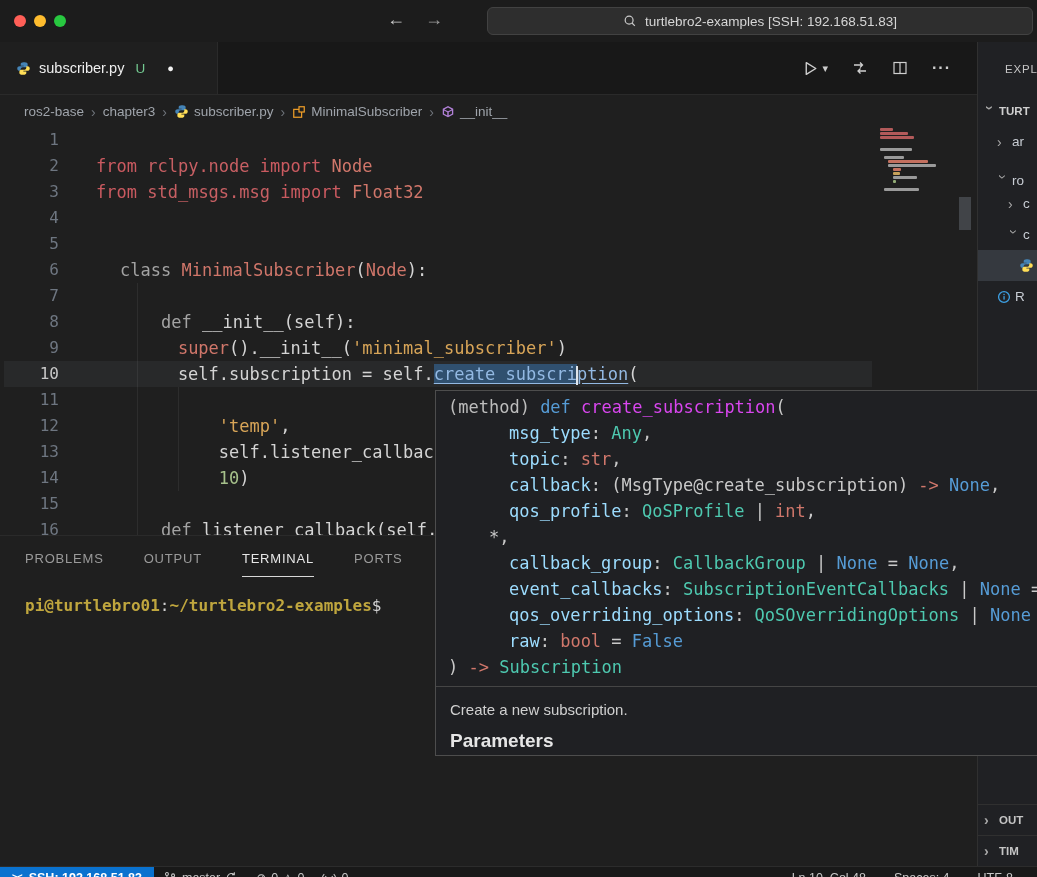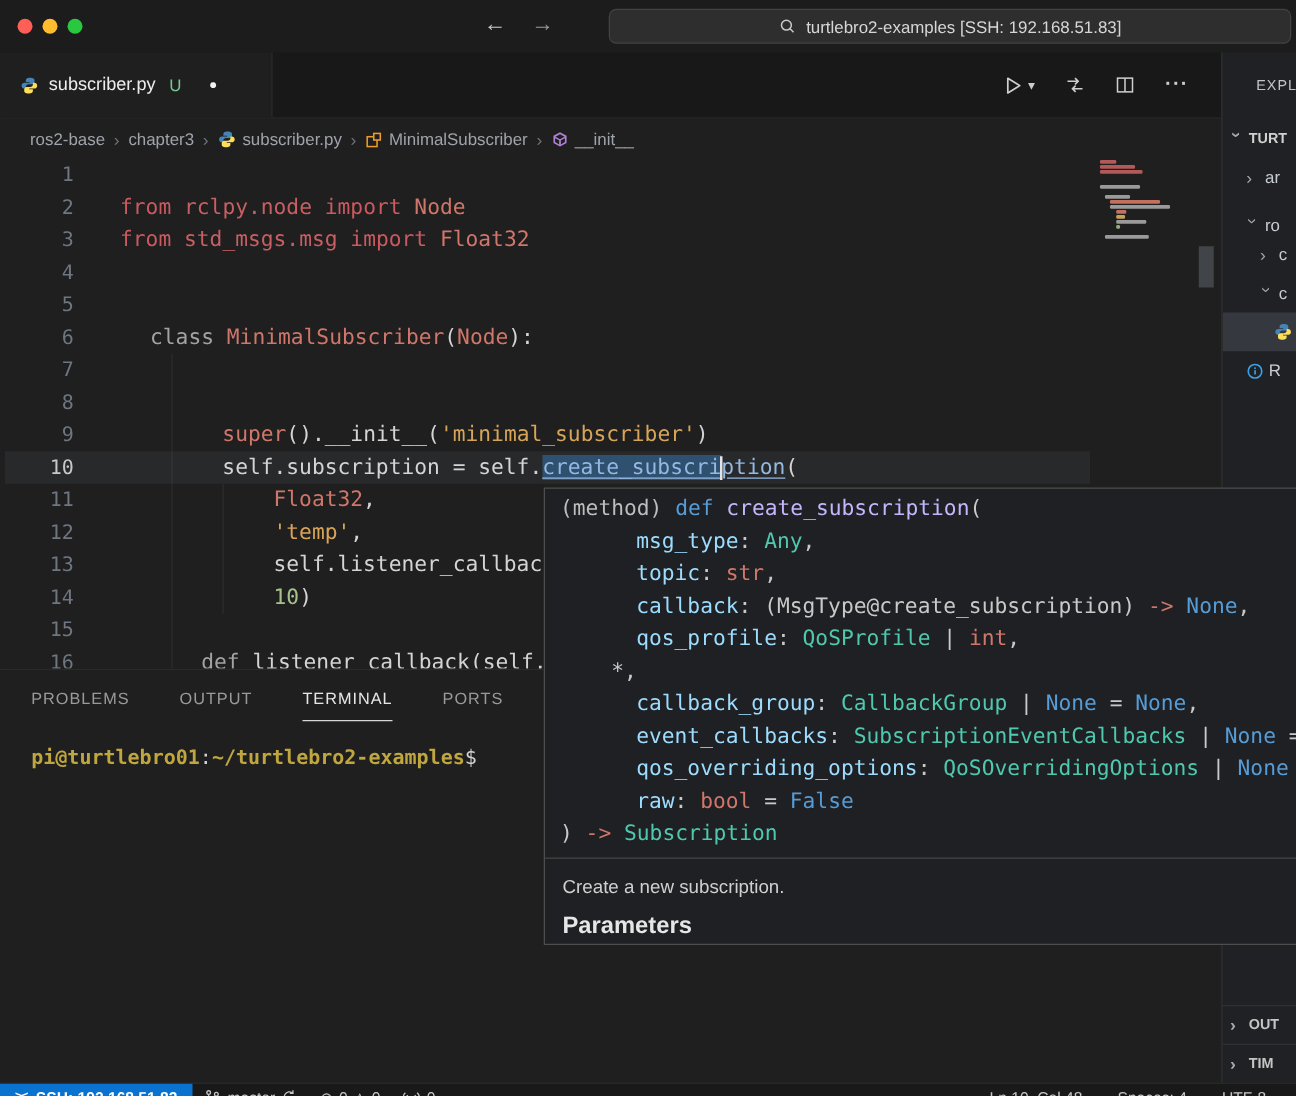--- a/index.html
+++ b/index.html
@@ -92,21 +92,21 @@
     font-weight:bold;color:#c5c5c5;border-top:1px solid #303030;white-space:nowrap;}
 
   
   .tooltip{position:absolute;left:435px;top:390px;width:620px;height:366px;background:#1f2023;
     border:1px solid #4d4d4d;z-index:60;overflow:hidden;}
   .tt-code{padding:3px 12px 0;font-family:"DejaVu Sans Mono",monospace;font-size:17px;
     line-height:26px;white-space:pre;}
   .hl{height:26px;}
   .hk-meta{color:#bdbdbd;}
   .hk-kw{color:#569cd6;}
-  .hk-fn{color:#c4b5fd;}
+  .hk-fn{color:#d946ef;}
   .hk-param{color:#9cdcfe;margin-left:20px;}
   .hk-type{color:#4ec9b0;}
   .hk-builtin{color:#d0776b;}
   .hk-const{color:#569cd6;}
   .hk-op{color:#d0776b;}
   .hk-plain{color:#c9c9c9;}
   .tt-divider{height:1px;background:#454545;margin:6px 0;}
   .tt-desc{padding:8px 14px;font-size:15px;color:#d0d0d0;}
   .tt-params{padding:4px 14px 0;font-size:19px;font-weight:bold;color:#e6e6e6;}
 
@@ -217,24 +217,24 @@
   <div class="guide" style="left:133px;top:188px;height:252px;"></div>
   <div class="guide" style="left:174px;top:292px;height:104px;"></div>
   <div class="code-wrap">
       <div class="cl"><span class="ln">1</span></div>
       <div class="cl"><span class="ln">2</span><span class="code"><span class="tk-kw">from</span><span class="tk-txt"> </span><span class="tk-mod">rclpy.node</span><span class="tk-txt"> </span><span class="tk-kw">import</span><span class="tk-txt"> </span><span class="tk-typ">Node</span></span></div>
       <div class="cl"><span class="ln">3</span><span class="code"><span class="tk-kw">from</span><span class="tk-txt"> </span><span class="tk-mod">std_msgs.msg</span><span class="tk-txt"> </span><span class="tk-kw">import</span><span class="tk-txt"> </span><span class="tk-typ">Float32</span></span></div>
       <div class="cl"><span class="ln">4</span><span class="code"></span></div>
       <div class="cl"><span class="ln">5</span><span class="code"></span></div>
       <div class="cl"><span class="ln">6</span><span class="code"><span class="tk-defkw">class</span><span class="tk-txt"> </span><span class="tk-typ">MinimalSubscriber</span><span class="tk-txt">(</span><span class="tk-typ">Node</span><span class="tk-txt">):</span></span></div>
       <div class="cl"><span class="ln">7</span><span class="code"></span></div>
-      <div class="cl"><span class="ln">8</span></div>
+      <div class="cl"><span class="ln">8</span><span class="code"><span class="tk-txt">    </span><span class="tk-defkw">def</span><span class="tk-txt"> </span><span class="tk-txt">__init__</span><span class="tk-txt">(self):</span></span></div>
       <div class="cl"><span class="ln">9</span><span class="code"><span class="tk-txt">        </span><span class="tk-typ">super</span><span class="tk-txt">().</span><span class="tk-txt">__init__</span><span class="tk-txt">(</span><span class="tk-str">'minimal_subscriber'</span><span class="tk-txt">)</span></span></div>
       <div class="cl current"><span class="ln">10</span><span class="code"><span class="tk-txt">        self.subscription = self.</span><span class="tk-linkhl">create_subscri</span><span class="tk-caret"></span><span class="tk-link">ption</span><span class="tk-txt">(</span></span></div>
-      <div class="cl"><span class="ln">11</span><span class="code"><span class="tk-txt">            </span><span class="tk-typ">Float32</span><span class="tk-txt">,</span></span></div>
+      <div class="cl"><span class="ln">11</span></div>
       <div class="cl"><span class="ln">12</span><span class="code"><span class="tk-txt">            </span><span class="tk-str">'temp'</span><span class="tk-txt">,</span></span></div>
       <div class="cl"><span class="ln">13</span><span class="code"><span class="tk-txt">            self.listener_callback,</span></span></div>
       <div class="cl"><span class="ln">14</span><span class="code"><span class="tk-txt">            </span><span class="tk-num">10</span><span class="tk-txt">)</span></span></div>
       <div class="cl"><span class="ln">15</span><span class="code"></span></div>
       <div class="cl"><span class="ln">16</span><span class="code"><span class="tk-txt">    </span><span class="tk-defkw">def</span><span class="tk-txt"> </span><span class="tk-txt">listener_callback</span><span class="tk-txt">(self, msg):</span></span></div>
     </div>
   <div class="minimap">
       <div class="mm-row">
         <div class="mm-bar" style="margin-left: 0px; width: 12.6px; background: rgb(178, 90, 90);"></div>
       </div>

